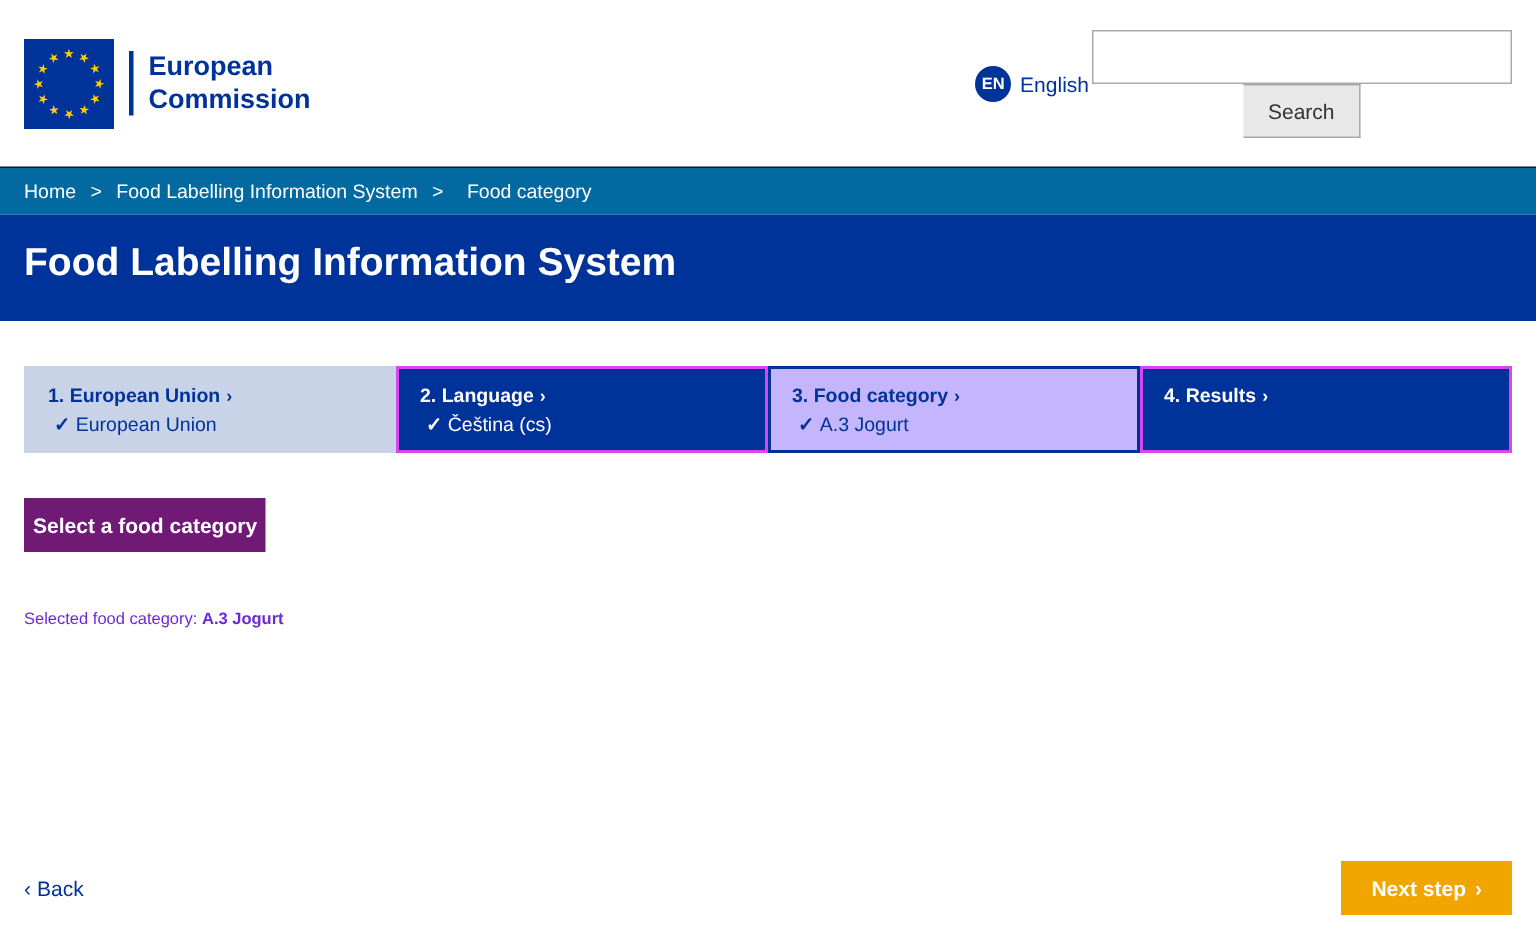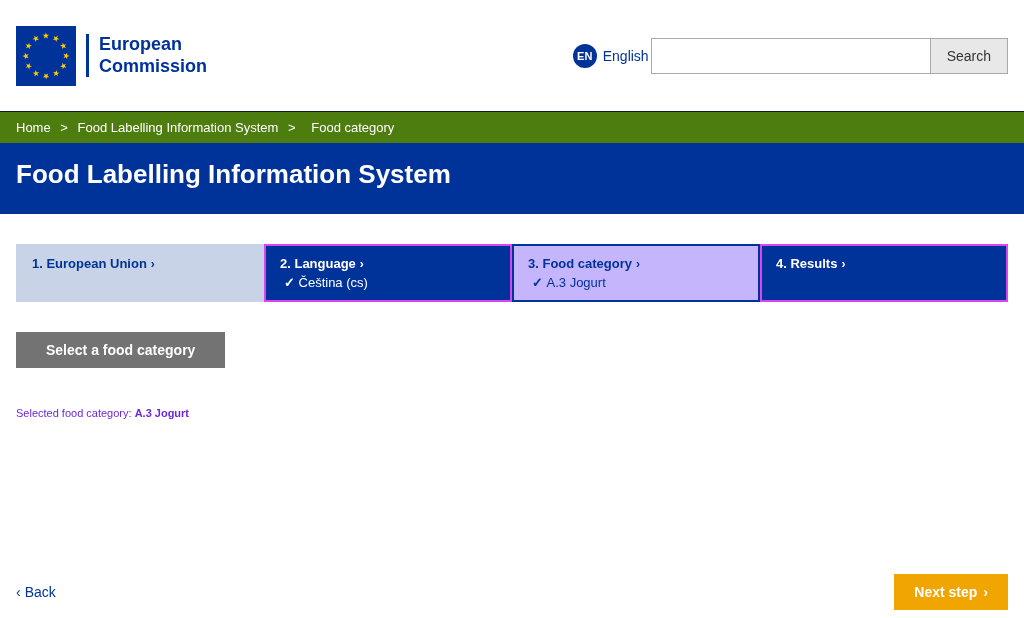--- a/index.html
+++ b/index.html
@@ -53,20 +53,21 @@
       height: 24px;
       display: flex;
       align-items: center;
       justify-content: center;
       font-size: 11px;
       font-weight: bold;
     }
     .search-area {
       display: flex;
       align-items: center;
+      flex-direction: column;
     }
     .search-input {
       width: 280px;
       height: 36px;
       border: 1px solid #aaa;
       padding: 0 8px;
       font-size: 14px;
       outline: none;
     }
     .search-btn {
@@ -75,21 +76,21 @@
       background: #e8e8e8;
       border: 1px solid #aaa;
       border-left: none;
       font-size: 14px;
       cursor: pointer;
       color: #333;
     }
 
     
     .breadcrumb-bar {
-      background: #4d7c0f;
+      background: #0369a1;
       color: #fff;
       padding: 8px 16px;
       font-size: 13px;
     }
     .breadcrumb-bar a { color: #fff; text-decoration: none; }
     .breadcrumb-bar span { margin: 0 6px; }
 
     
     .page-title-bar {
       background: #003399;
@@ -148,24 +149,24 @@
     .step-value::before {
       content: '✓ ';
       font-weight: bold;
     }
     .chevron {
       font-size: 12px;
     }
 
     
     .select-btn {
-      background: #737373;
+      background: #701a75;
       color: #fff;
       border: none;
-      padding: 10px 30px;
+      padding: 10px 6px;
       font-size: 14px;
       font-weight: bold;
       cursor: pointer;
       margin-bottom: 8px;
     }
     .selected-info {
       font-size: 11px;
       color: #6d28d9;
       margin-top: 31px;
     }
@@ -265,20 +266,21 @@
 <div class="main-content">
 
   
   <div class="steps-row">
 
     <div class="step light-step">
       <div class="step-label">
         <span>1. European Union</span>
         <span class="chevron">›</span>
       </div>
+      <div class="step-value">European Union</div>
     </div>
 
     <div class="step">
       <div class="step-label">
         <span>2. Language</span>
         <span class="chevron">›</span>
       </div>
       <div class="step-value">Čeština (cs)</div>
     </div>
 

